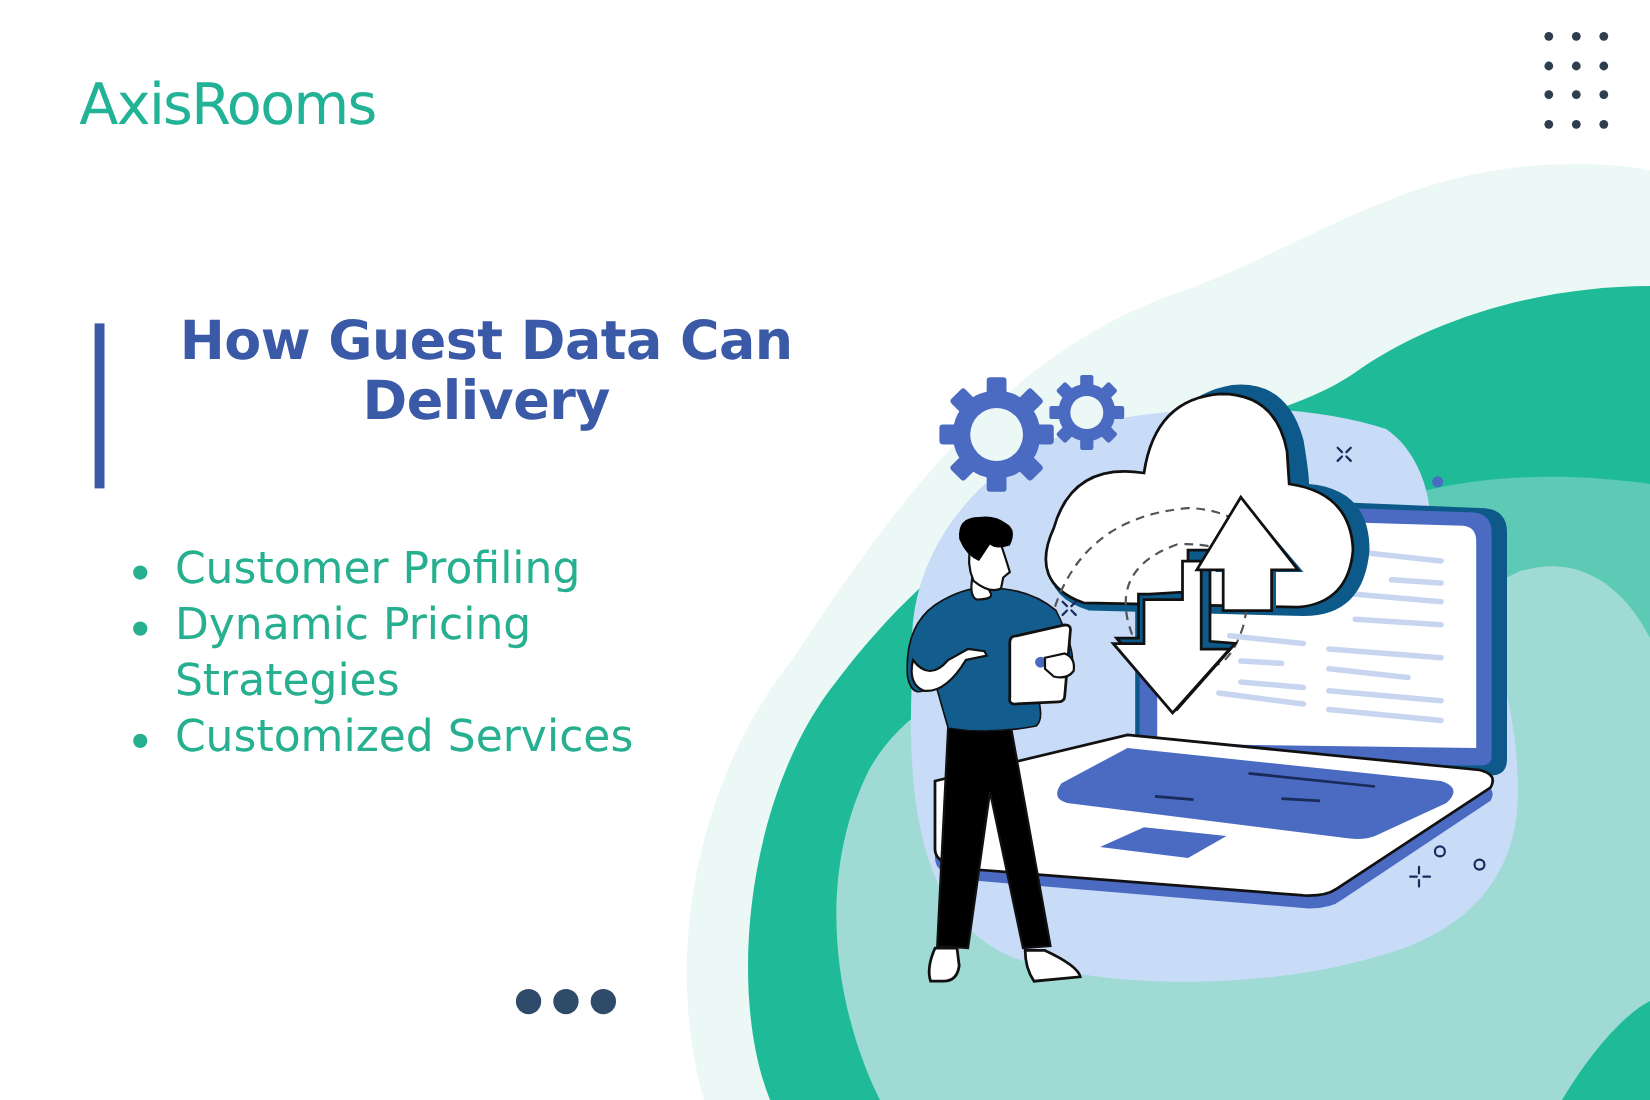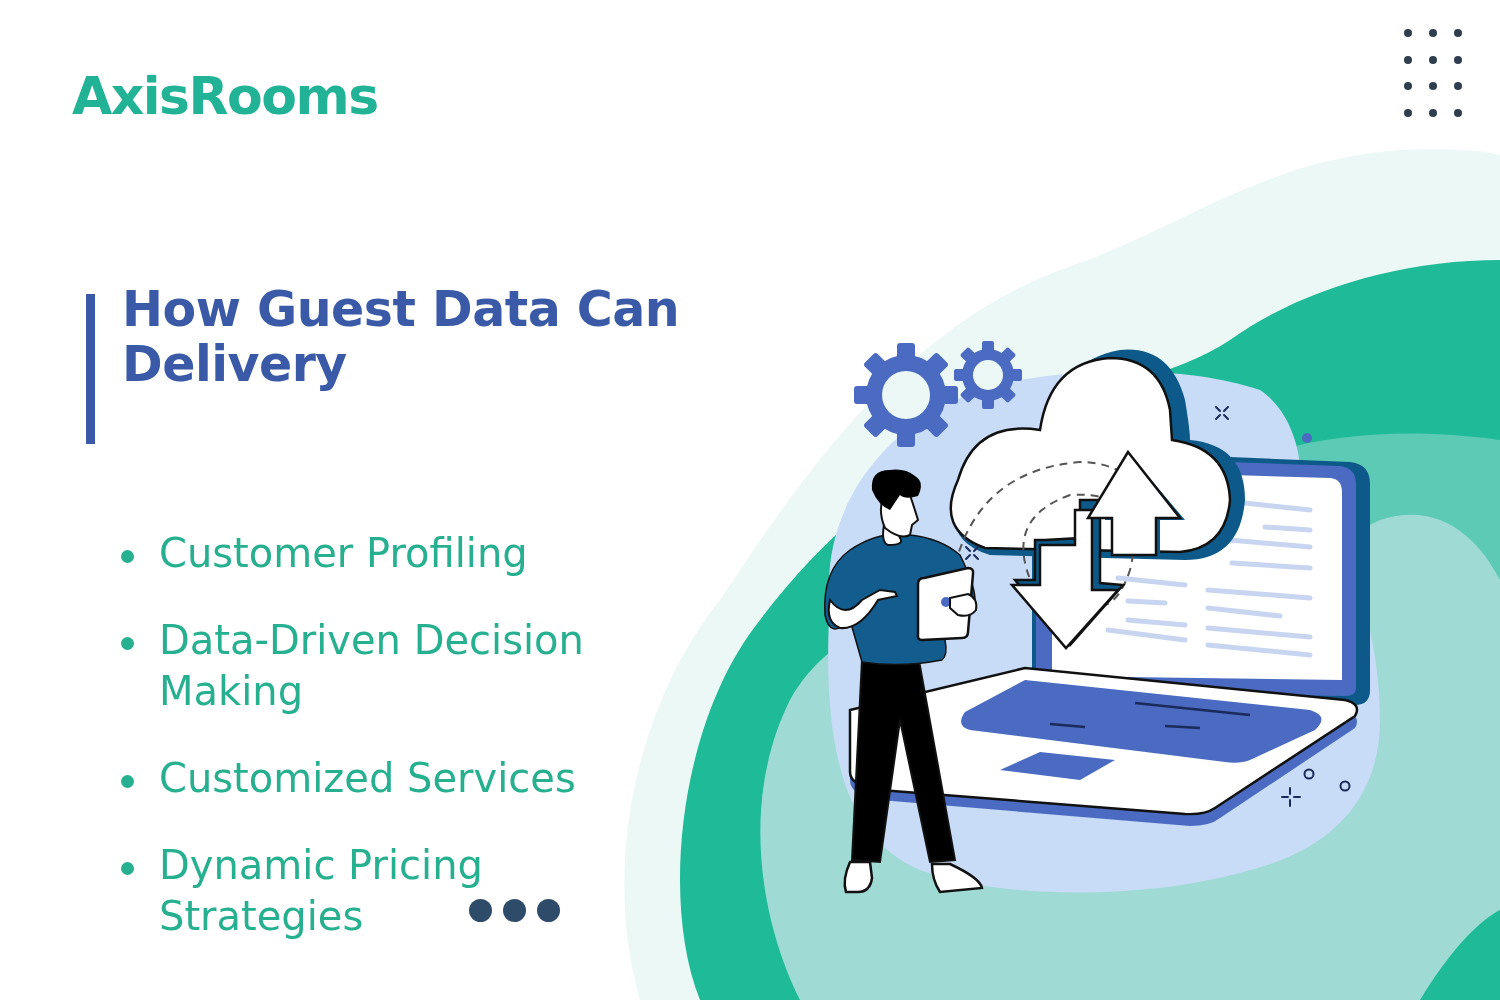--- a/index.html
+++ b/index.html
@@ -1,25 +1,25 @@
 <!DOCTYPE html>
 <html><head>
 <meta charset="utf-8">
 <style>
   html, body { margin: 0; padding: 0; }
   body { width: 1500px; height: 1000px; overflow: hidden; background: #ffffff; position: relative; font-family: "Liberation Sans", sans-serif; }
   .bg-svg { position: absolute; left: 0; top: 0; width: 1500px; height: 1000px; }
-  .logo { position: absolute; left: 72px; top: 66px; font-family: "DejaVu Sans", sans-serif; font-size: 52px; color: #22b396; letter-spacing: -1.5px; font-weight: bold; }
+  .logo { position: absolute; left: 72px; top: 66px; font-family: "DejaVu Sans", sans-serif; font-size: 52px; color: #22b396; letter-spacing: -1.5px; font-weight: normal; }
   .dot-grid { position: absolute; left: 1396px; top: 20px; width: 74px; height: 106px; display: grid; grid-template-columns: repeat(3, 1fr); grid-template-rows: repeat(4, 1fr); }
   .dot-grid span { width: 8px; height: 8px; border-radius: 50%; background: #2f3e4e; justify-self: center; align-self: center; }
   .title-bar { position: absolute; left: 86px; top: 294px; width: 9px; height: 150px; background: #3a5aa8; }
   .title { position: absolute; left: 122px; top: 282px; width: 640px; font-family: "DejaVu Sans", sans-serif; font-weight: bold; font-size: 49px; line-height: 55px; color: #3a5aa8; letter-spacing: -0.5px; margin: 0; }
-  .title span { display: block; white-space: nowrap; }
+  .title span { display: block; white-space: nowrap; text-align: center; }
   .bullets { position: absolute; left: 118px; top: 492px; margin: 0; padding: 0; list-style: none; font-family: "DejaVu Sans", sans-serif; font-size: 40px; line-height: 51px; color: #27b090; }
-  .bullets li { position: relative; padding-left: 41px; white-space: nowrap; margin-top: 36px; }
+  .bullets li { position: relative; padding-left: 41px; white-space: nowrap; }
   .bullets li .bul { position: absolute; left: 3px; top: 22px; width: 13px; height: 13px; border-radius: 50%; background: #27b090; }
   .bullets li .ln { display: block; }
   .more-dots { position: absolute; left: 469px; top: 899px; display: flex; gap: 11px; }
   .more-dots span { width: 23px; height: 23px; border-radius: 50%; background: #2f4b6a; display: block; }
 </style>
 </head>
 <body>
 
 <svg class="bg-svg" viewBox="0 0 1500 1000" xmlns="http://www.w3.org/2000/svg">
 
@@ -161,31 +161,26 @@
   <span>Delivery</span>
 </h1>
 
 <ul class="bullets">
   <li>
     <span class="bul"></span>
     <span class="ln">Customer Profiling</span>
   </li>
   <li>
     <span class="bul"></span>
-    <span class="ln">Data-Driven Decision</span>
-    <span class="ln">Making</span>
+    <span class="ln">Dynamic Pricing</span>
+    <span class="ln">Strategies</span>
   </li>
   <li>
     <span class="bul"></span>
     <span class="ln">Customized Services</span>
-  </li>
-  <li>
-    <span class="bul"></span>
-    <span class="ln">Dynamic Pricing</span>
-    <span class="ln">Strategies</span>
   </li>
 </ul>
 
 <div class="more-dots">
   <span></span>
   <span></span>
   <span></span>
 </div>
 
 </body></html>

